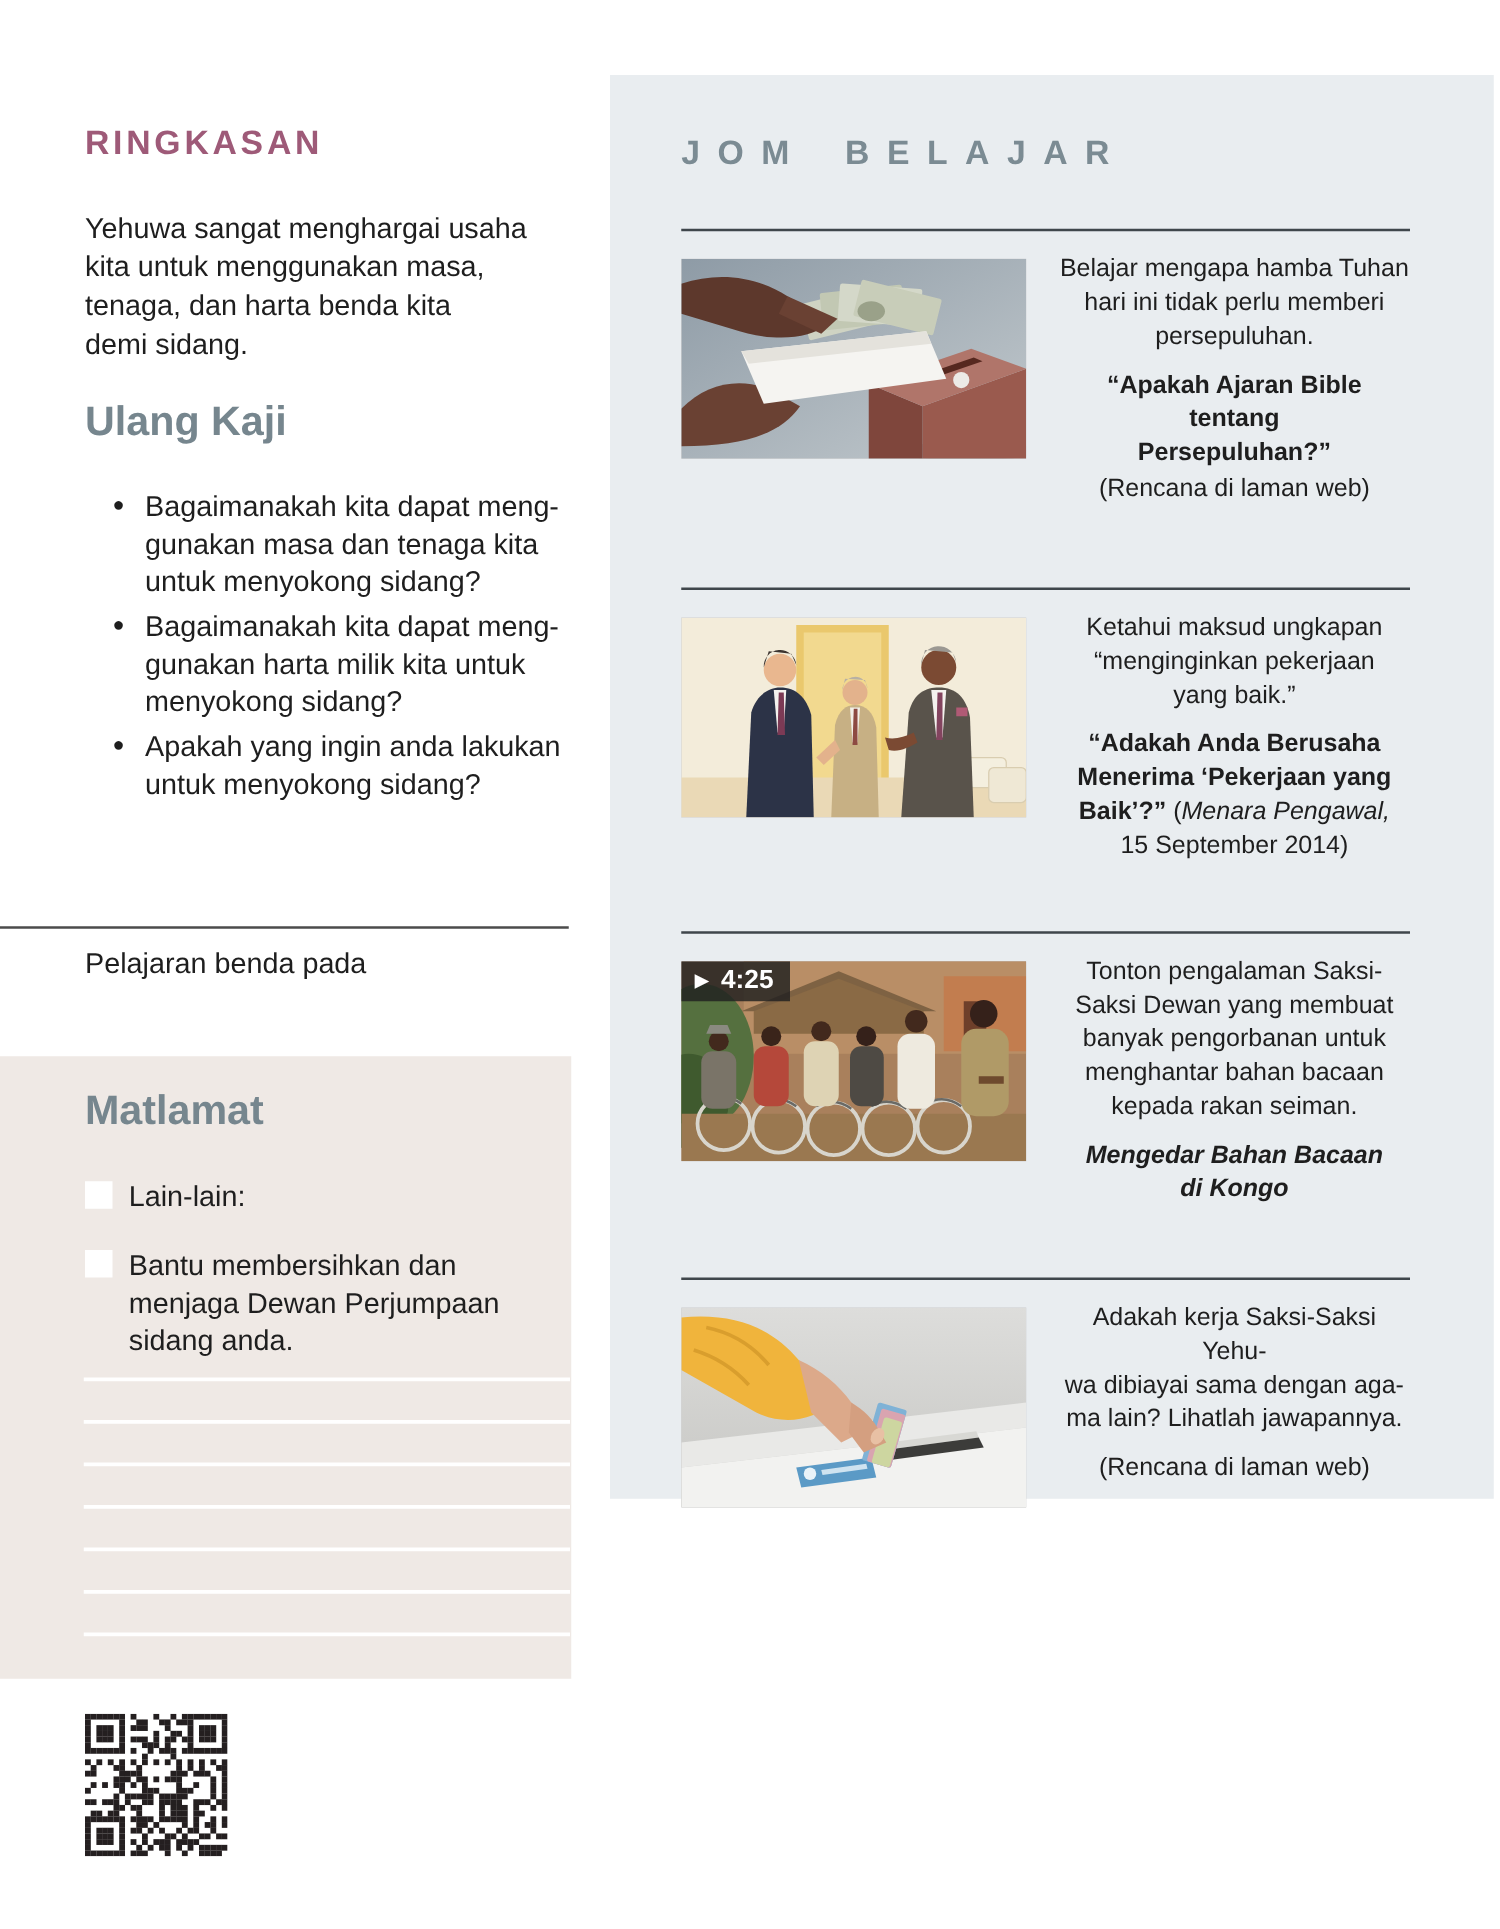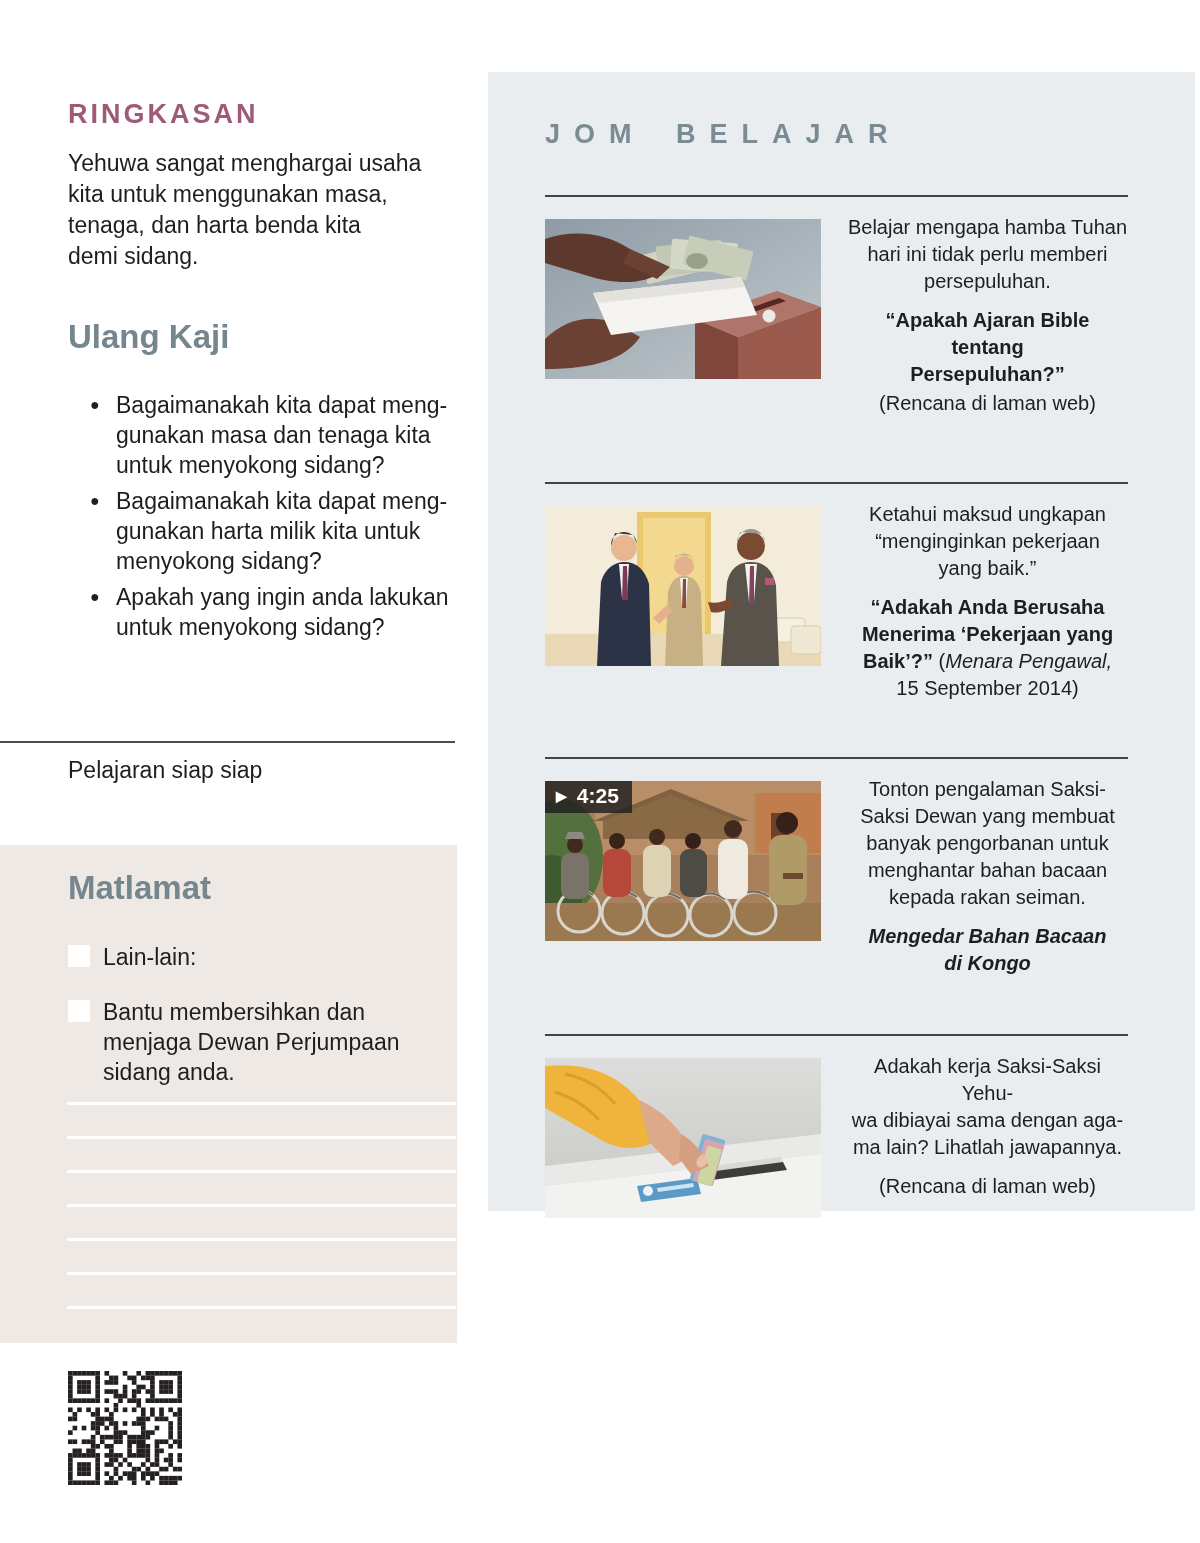--- a/index.html
+++ b/index.html
@@ -13,38 +13,38 @@
   }
   *{box-sizing:border-box;}
   html,body{margin:0;padding:0;}
   body{font-family:"Liberation Sans",sans-serif;background:#fff;}
   .page{position:relative;width:1200px;height:1543px;background:#fff;overflow:hidden;}
   .pre{white-space:pre-line;}
 
   
   .ringkasan{position:absolute;left:68px;top:99px;margin:0;font-size:27px;font-weight:bold;
              letter-spacing:3px;color:var(--purple);}
-  .summary{position:absolute;left:68px;top:148px;margin:0;font-size:23px;line-height:31px;color:var(--ink);}
+  .summary{position:absolute;left:68px;top:167px;margin:0;font-size:23px;line-height:31px;color:var(--ink);}
   .review-title{position:absolute;left:68px;top:318px;margin:0;font-size:33px;font-weight:bold;color:var(--slate);}
   .review{position:absolute;left:68px;top:390px;margin:0;padding:0;list-style:none;width:390px;}
   .review li{display:flex;margin-bottom:6px;font-size:23px;line-height:30px;color:var(--ink);}
   .review .bullet{flex:none;width:26px;margin-left:22px;font-size:16px;line-height:30px;}
   .left-rule{position:absolute;left:0;top:741px;width:455px;margin:0;border:none;border-top:2px solid #4c4c4c;}
   .ready{position:absolute;left:68px;top:757px;margin:0;font-size:23px;color:var(--ink);}
 
   .goals{position:absolute;left:0;top:845px;width:457px;height:498px;background:var(--goals);}
   .goals-title{margin:22px 0 0 68px;font-size:33px;line-height:42px;font-weight:bold;color:var(--slate);}
   .goal{display:flex;gap:13px;margin:33px 0 0 68px;font-size:23px;line-height:30px;color:var(--ink);}
   .goal+.goal{margin-top:25px;}
   .checkbox{flex:none;width:22px;height:22px;margin-top:3px;background:#fff;}
   .write-lines{position:absolute;left:67px;right:1px;top:257px;}
   .write-line{height:3px;background:#fff;margin-bottom:31px;}
 
   
-  .right-col{position:absolute;left:488px;top:72px;width:707px;height:1139px;background:var(--panel);}
+  .right-col{position:absolute;left:488px;top:60px;width:707px;height:1139px;background:var(--panel);}
   .jom{position:absolute;left:57px;top:47px;margin:0;font-size:27px;font-weight:bold;
        letter-spacing:14px;word-spacing:9px;color:var(--slate2);}
   .study-item{position:absolute;left:57px;width:583px;text-align:center;}
   .it1{top:123px;} .it2{top:410px;} .it3{top:685px;} .it4{top:962px;}
   .item-rule{width:100%;margin:0 0 22px 0;border:none;border-top:2px solid #3f464b;}
   .item-row{display:flex;gap:26px;}
   .thumb{position:relative;flex:none;width:276px;height:160px;overflow:hidden;background:#ccc;}
   .thumb svg{display:block;width:100%;height:100%;}
   .item-text{width:281px;margin-top:-5px;font-size:20px;line-height:27px;color:var(--ink);}
   .desc{margin:0 0 12px 0;}
@@ -95,21 +95,21 @@
     </li>
     <li>
       <span class="bullet">●</span>
       <span class="pre">Apakah yang ingin anda lakukan
 untuk menyokong sidang?</span>
     </li>
   </ul>
 
   <hr class="left-rule">
 
-  <p class="ready">Pelajaran siap siap</p>
+  <p class="ready">Pelajaran benda pada</p>
 
   <section class="goals">
     <h2 class="goals-title">Matlamat</h2>
     <div class="goal">
       <span class="checkbox"></span>
       <span class="pre">Lain-lain:</span>
     </div>
     <div class="goal">
       <span class="checkbox"></span>
       <span class="pre">Bantu membersihkan dan

